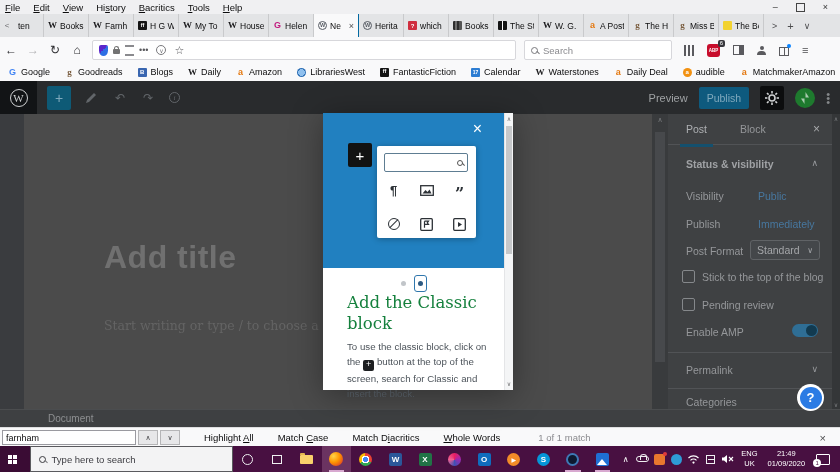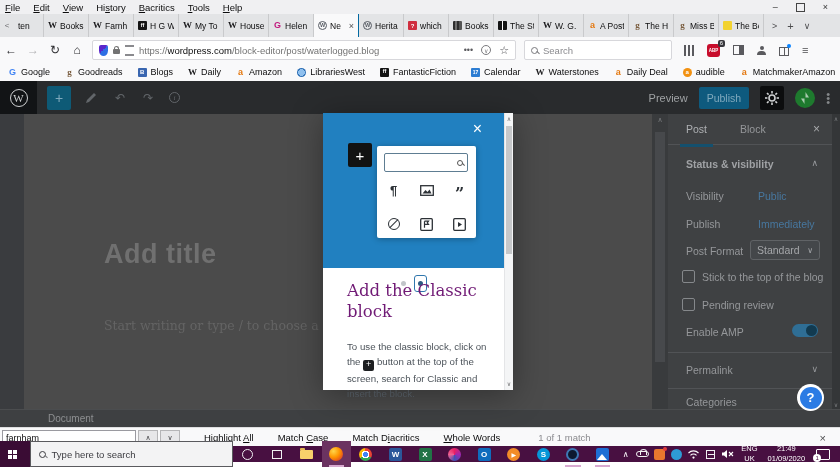--- a/index.html
+++ b/index.html
@@ -93,21 +93,21 @@
     display:flex;align-items:center;justify-content:center;box-sizing:border-box;font-family:"Liberation Serif",serif;font-style:italic}
   .listico{width:12px;height:9px;background:repeating-linear-gradient(#62666a 0 1.5px,transparent 1.5px 3.5px)}
   .wp-right{margin-left:auto;display:flex;align-items:center;gap:11px;padding-right:10px}
   .preview{color:#9fa2a4;font-size:11px}
   .publish{background:#0e5a7e;color:#7fa9bd;font-size:10.5px;padding:5px 8px;border-radius:2px}
   .geartile{width:24px;height:24px;background:#0c0d0e;display:flex;align-items:center;justify-content:center;border-radius:2px}
   .jp{width:20px;height:20px;border-radius:50%;background:#1e7a2e;display:flex;align-items:center;justify-content:center}
   .vdots{color:#85888a;font-size:11px;letter-spacing:0;line-height:4px;text-align:center}
 
   .gutter{position:absolute;left:0;top:33px;bottom:17px;width:24px;background:#3a3c3f}
-  .add-title{position:absolute;left:104px;top:158px;font-size:27px;font-weight:700;color:#707070;letter-spacing:.5px}
+  .add-title{position:absolute;left:104px;top:158px;font-size:32px;font-weight:700;color:#707070;letter-spacing:.5px}
   .start-writing{position:absolute;left:104px;top:237px;font-family:"DejaVu Serif",serif;font-size:12.5px;color:#646464}
   .docbar{position:absolute;left:0;right:0;bottom:0;height:17px;background:#3e4042;border-top:1px solid #4b4d4f;
     display:flex;align-items:center}
   .docbar span{margin-left:48px;font-size:10px;color:#8d8f91}
 
   .main-sb{position:absolute;left:652px;top:33px;bottom:17px;width:16px;background:#393b3d;text-align:center}
   .main-sb .arr{color:#7d7f81;font-size:7px;line-height:12px}
   .main-sb .thumb{position:absolute;left:3px;right:3px;top:18px;height:230px;background:#47494c}
   .side-sb{position:absolute;right:0;top:33px;bottom:17px;width:8px;background:#343638;display:flex;flex-direction:column;justify-content:space-between;align-items:center}
   .side-sb .arr{color:#7d7f81;font-size:6px;line-height:10px}
@@ -156,40 +156,40 @@
   .m-grid{position:absolute;left:0;top:30px;width:99px;display:grid;grid-template-columns:repeat(3,1fr);row-gap:8px;justify-items:center;align-items:center}
   .m-ico{height:22px;display:flex;align-items:center;justify-content:center;color:#2c3136}
   .m-para{font-size:13px;font-weight:700}
   .m-quote{font-family:"DejaVu Serif",serif;font-size:16px;font-weight:700;line-height:10px;margin-top:7px}
   .m-circle{width:12px;height:12px;border:1.4px solid #2c3136;border-radius:50%;position:relative;box-sizing:border-box}
   .m-circle::after{content:"";position:absolute;left:-1px;top:4.3px;width:12px;height:1.4px;background:#2c3136;transform:rotate(-45deg)}
   .m-dots{position:absolute;left:0;top:160px;right:9px;height:20px;display:flex;align-items:center;justify-content:center;gap:8px}
   .m-dot{width:5px;height:5px;border-radius:50%;background:#c1c5c9}
   .m-dot-active{width:13px;height:17px;border:1.5px solid #3077ad;border-radius:3px;display:flex;align-items:center;justify-content:center;box-sizing:border-box}
   .m-dot-active i{width:5px;height:5px;border-radius:50%;background:#2d5a82}
-  .m-title{position:absolute;left:24px;top:168px;width:150px;font-family:"DejaVu Serif",serif;font-size:16.5px;
-    color:#701a75;line-height:1.25}
+  .m-title{position:absolute;left:24px;top:180px;width:150px;font-family:"DejaVu Serif",serif;font-size:16.5px;
+    color:#15803d;line-height:1.25}
   .m-body{position:absolute;left:24px;top:226px;width:148px;font-size:9.7px;color:#4d545b;line-height:1.55}
   .m-chip{display:inline-flex;width:11px;height:11px;background:#1d1f21;border-radius:2px;color:#fff;font-size:9px;
     align-items:center;justify-content:center;vertical-align:-2px}
 
   
   .findbar{top:427px;left:0;right:0;height:19px;background:#f9f9fa;border-top:1px solid #dedee0;
     display:flex;align-items:center;font-size:9.5px;color:#0c0c0d}
   .find-input{margin-left:2px;width:126px;height:13px;border:1px solid #9a9aa0;font-size:9px;padding:0 3px;
     font-family:"Liberation Sans",sans-serif;color:#0c0c0d;background:#fff}
   .find-btn{width:20px;height:15px;border:1px solid #b5b5b7;background:#e7e7e9;display:flex;align-items:center;justify-content:center;
     font-size:7px;color:#3b3b3e;box-sizing:border-box;margin-left:2px}
   .find-tog{margin-left:24px}
   .find-tog:first-of-type{margin-left:20px}
   .find-status{margin-left:38px;color:#8a8a8e}
   .find-close{margin-left:auto;margin-right:14px;color:#4d4d4f;font-size:11px}
 
   
-  .taskbar{top:446px;left:0;right:0;height:16px;background:#481041;display:flex;align-items:center}
+  .taskbar{top:446px;left:0;right:0;height:26px;background:#481041;display:flex;align-items:center}
   .startbtn{width:30px;height:26px;background:#3a0c34;display:flex;align-items:center;justify-content:center}
   .winlogo{width:4px;height:4px;background:#fff;box-shadow:5px 0 #fff,0 5px #fff,5px 5px #fff;margin:-5px 5px 0 -5px}
   .tb-search{width:206px;height:26px;background:#f3f3f4;display:flex;align-items:center;gap:6px;padding-left:8px;
     box-sizing:border-box;font-size:9.5px;color:#3c3c41;border:1px solid #5a5a5e}
   .tb-ico{width:30px;height:26px;display:flex;align-items:center;justify-content:center;position:relative}
   .tb-ico.open{background:#6b3361}
   .tb-ico .uline{position:absolute;bottom:0;left:7px;right:7px;height:2px;background:#d8a9d0}
   .cortana{width:11px;height:11px;border:1.3px solid #f0f0f2;border-radius:50%;box-sizing:border-box}
   .taskview{width:10px;height:9px;border:1.2px solid #f0f0f2;box-sizing:border-box;position:relative}
   .folder{width:13px;height:9px;background:#f8d06b;border-radius:1px;position:relative}
@@ -323,21 +323,20 @@
 
   <div class="abs navbar">
     <span class="navbtn">←</span>
     <span class="navbtn dis">→</span>
     <span class="navbtn">↻</span>
     <span class="navbtn">⌂</span>
     <div class="urlbar">
       <span class="shield"></span>
       <span class="lock"></span>
       <span class="perm"></span>
-      <span class="urltext"><span>https://</span><span class="domain">wordpress.com</span><span>/block-editor/post/waterlogged.blog</span></span>
       <span class="urlicons">
         <span>•••</span>
         <span class="pocket">∨</span>
         <span style="font-size:11px">☆</span>
       </span>
     </div>
     <div class="searchbar">
       <span class="mag"></span>
       <span>Search</span>
     </div>

